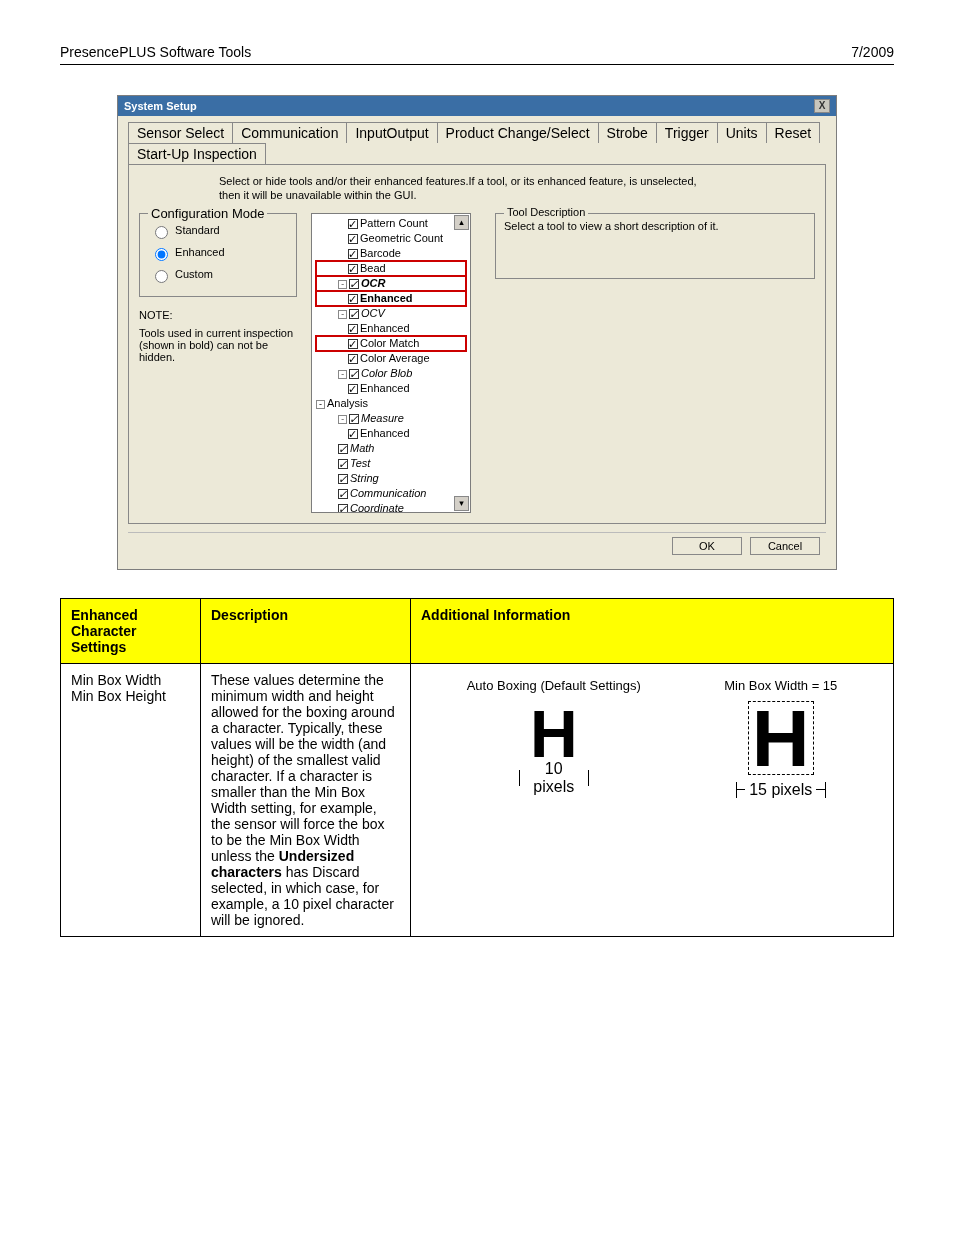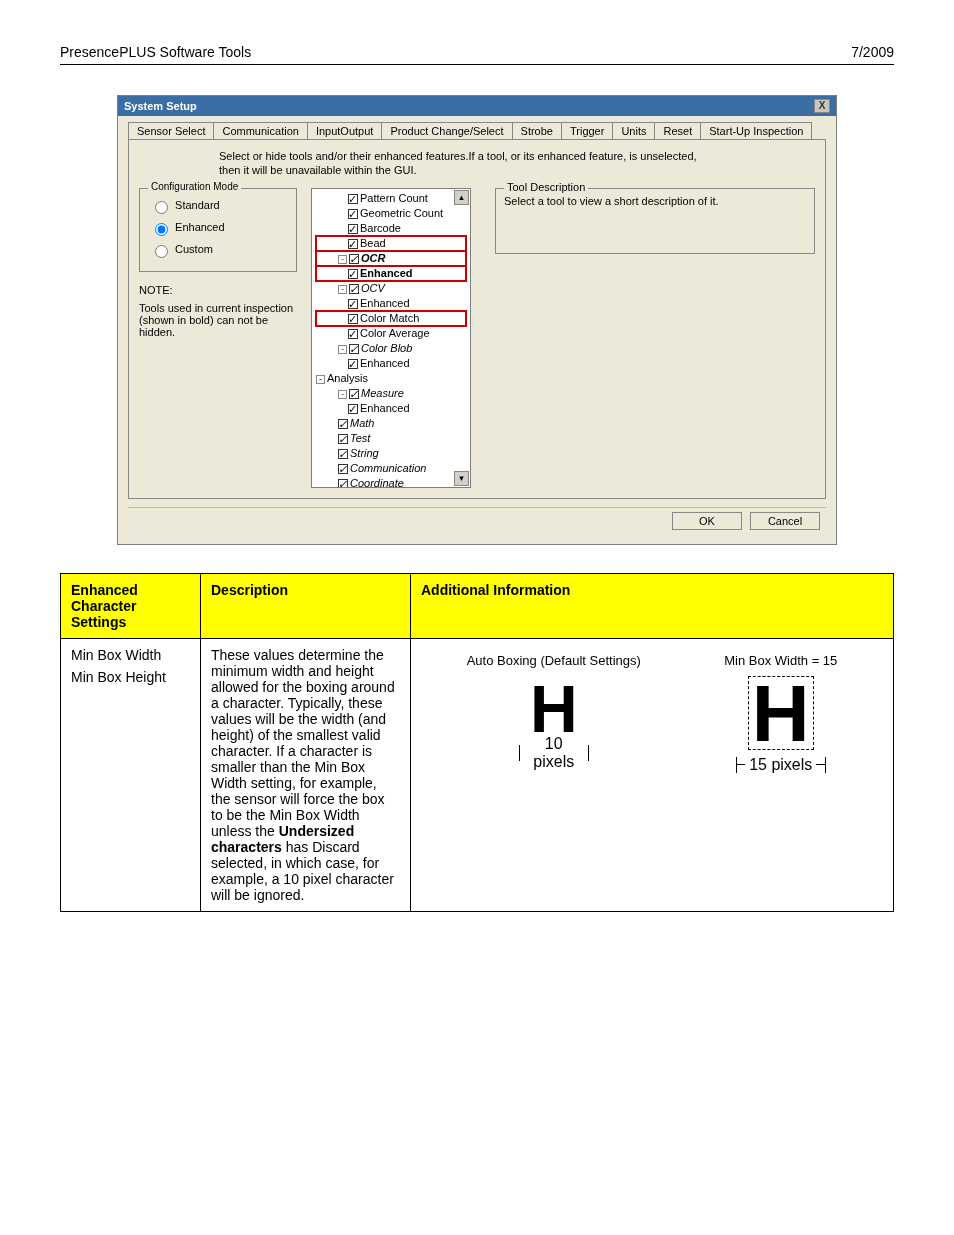--- a/index.html
+++ b/index.html
@@ -5,29 +5,29 @@
   * { box-sizing: border-box; }
   body { margin:0; padding:0; background:#fff; font-family: Arial, Helvetica, sans-serif; font-size:13px; color:#000; width:954px; }
   .page { padding: 44px 60px 30px 60px; }
   .hdr { display:flex; justify-content:space-between; font-size:14px; padding-bottom:4px; border-bottom:1px solid #000; margin-bottom:30px;}
   .ss-win { width:720px; margin: 9px auto; border:1px solid #7d7d7d; background:#ECE9D8; font-size:11px; font-family:Tahoma, Arial, sans-serif; color:#000;}
   .ss-title { background: linear-gradient(#3a6ea5,#3a6ea5); background:#3a6ea5; color:#fff; padding:3px 6px; display:flex; justify-content:space-between; align-items:center;}
   .ss-title span.t { font-weight:bold; }
   .ss-close { width:16px; height:14px; background:#c8c6bd; border:1px solid #888; text-align:center; line-height:12px; font-size:10px; font-weight:bold; color:#333;}
   .ss-body { padding:6px 10px 10px 10px;}
   .tabrow { display:flex; flex-wrap:wrap; }
-  .tabrow > div { border:1px solid #888; background:#ECE9D8; padding:2px 8px; margin-right:-1px; font-size:11px; border-bottom:none; position:relative; }
+  .tabrow > div { border:1px solid #888; background:#ECE9D8; padding:2px 8px; margin-right:-1px; font-size:14px; border-bottom:none; position:relative; }
   .tabrow > div.sel { background:#ECE9D8; border-bottom:1px solid #ECE9D8; z-index:2; }
   .tabrow.row2 > div { border-top:none; }
   .tabrow.row2 > div.sel { border-top:1px solid #888;}
   .tabpanel { border:1px solid #888; padding:10px; background:#ECE9D8; position:relative; min-height:360px;}
   .desc-text { margin: 0 0 10px 80px; line-height:1.25; font-size:11px; width:500px;}
   .cols { display:flex; gap:14px;}
   .fieldset { border:1px solid #888; padding:6px 8px 10px 8px; position:relative; margin-bottom:12px;}
-  .fieldset > .leg { position:absolute; top:-8px; left:8px; background:#ECE9D8; padding:0 3px; font-size:10px;}
+  .fieldset > .leg { position:absolute; top:-8px; left:8px; background:#ECE9D8; padding:0 3px; font-size:13px;}
   .radio { display:block; padding:3px 0 3px 2px;}
   .radio input { vertical-align:middle; margin-right:4px;}
   .note { font-size:11px; margin-top:2px;}
   .treewrap { width:160px; height:300px; background:#fff; border:1px solid #7d7d7d; overflow:hidden; position:relative; font-size:11px;}
   .treecontent { padding:2px 4px 2px 4px;}
   .node { padding:0 0 0 0; line-height:15px; white-space:nowrap;}
   .node .exp { display:inline-block; width:9px; height:9px; border:1px solid #888; text-align:center; line-height:7px; font-size:9px; margin-right:2px; background:#fff;}
   .node .cb { display:inline-block; width:10px; height:10px; border:1px solid #333; margin-right:2px; position:relative; vertical-align:middle; background:#fff;}
   .node .cb.ch::after { content:"✓"; position:absolute; top:-3px; left:-1px; font-size:11px; }
   .node.bold > .lbl { font-weight:bold; }
@@ -148,21 +148,21 @@
     <thead>
       <tr>
         <th>Enhanced Character Settings</th>
         <th>Description</th>
         <th>Additional Information</th>
       </tr>
     </thead>
     <tbody>
       <tr>
         <td>
-          <div style="margin-bottom:6px;">Min Box Width</div>
+          <div style="">Min Box Width</div>
           <div>Min Box Height</div>
         </td>
         <td>
           <span>These values determine the minimum width and height allowed for the boxing around a character. Typically, these values will be the width (and height) of the smallest valid character. If a character is smaller than the Min Box Width setting, for example, the sensor will force the box to be the Min Box Width unless the </span><b>Undersized characters</b><span>  has Discard selected, in which case, for example, a 10 pixel character will be ignored.</span>
         </td>
         <td>
           <div class="illus">
             <div class="illus-col">
               <div style="margin-bottom:10px;">Auto Boxing (Default Settings)</div>
               <div class="box-h" style="border:none;"><span class="letterH norm">H</span></div>

